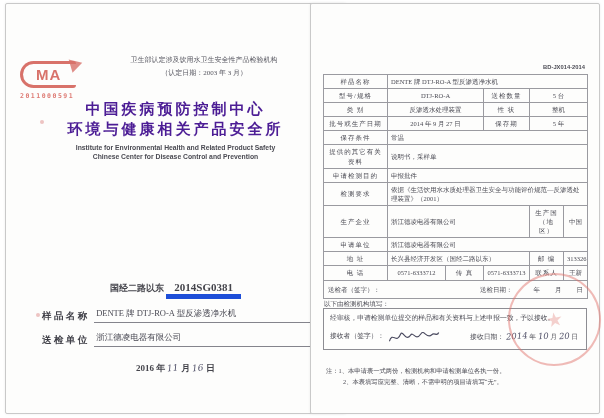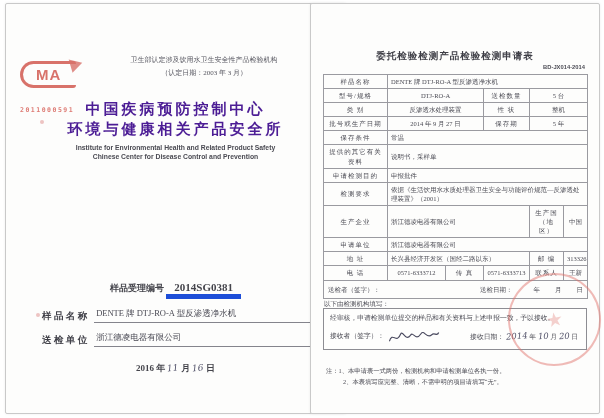--- a/index.html
+++ b/index.html
@@ -23,21 +23,21 @@
   .accr { position: absolute; top: 50px; left: 112px; width: 172px; text-align: center;
           font-size: 7px; line-height: 1.8; color: #55555e; }
   .cma  { position: absolute; top: 57px; left: 14px; color: #d0544b; }
   .cma-box { position: relative; width: 56px; height: 27px; border: 3px solid currentColor;
              border-right: none; border-radius: 14px 3px 3px 14px; opacity: .82; }
   .cma-ma { position: absolute; top: 2px; left: 13px; font-size: 15px; font-weight: bold;
             letter-spacing: 1px; font-family: "Liberation Sans", sans-serif; text-align: right; }
   .cma-tri { position: absolute; right: -5px; top: -3px; width: 0; height: 0;
              border-left: 7px solid transparent; border-right: 7px solid transparent;
              border-top: 12px solid currentColor; transform: rotate(14deg); opacity: .8; }
-  .cma-num { margin-top: 18px; font-size: 6.5px; font-weight: bold; letter-spacing: 1.5px;
+  .cma-num { margin-top: 4px; font-size: 6.5px; font-weight: bold; letter-spacing: 1.5px;
              color: #d8645c; font-family: "DejaVu Sans Mono", monospace; opacity: .85; }
 
   .org-cn { position: absolute; top: 95px; width: 100%; text-align: center;
             font-size: 15px; font-weight: bold; letter-spacing: 3px;
             color: #4c1d95; line-height: 1.35; }
   .org-en { position: absolute; top: 139px; width: 100%; text-align: center;
             font-size: 6.8px; font-weight: bold; color: #4a4a52; line-height: 1.35;
             font-family: "Liberation Sans", sans-serif; }
 
   .report-title { position: absolute; top: 186px; width: 100%; text-align: center;
@@ -125,21 +125,21 @@
       <div>中国疾病预防控制中心</div>
       <div>环境与健康相关产品安全所</div>
     </div>
     <div class="org-en">
       <div>Institute for Environmental Health and Related Product Safety</div>
       <div>Chinese Center for Disease Control and Prevention</div>
     </div>
 
 
     <div class="sample-no">
-      <span>样品受理编号</span>
+      <span>国经二路以东</span>
       <span class="v">2014SG0381</span>
     </div>
 
     <div class="field-row row-name">
       <span class="lab">样 品 名 称</span>
       <span class="val">DENTE 牌 DTJ-RO-A 型反渗透净水机</span>
     </div>
 
     <div class="field-row row-client">
       <span class="lab">送 检 单 位</span>
@@ -150,21 +150,20 @@
       <span>2016 年</span>
       <span class="hw">11</span>
       <span>月</span>
       <span class="hw">16</span>
       <span>日</span>
     </div>
   </div>
 
   <div class="page page-right">
 
-    <div class="form-title">委托检验检测产品检验检测申请表</div>
     <div class="form-no">BD-JX014-2014</div>
 
     <table class="app">
       <colgroup>
         <col style="width:64px">
           <col style="width:58px">
           <col style="width:38px">
         <col style="width:46px">
           <col style="width:34px">
           <col style="width:24px">

